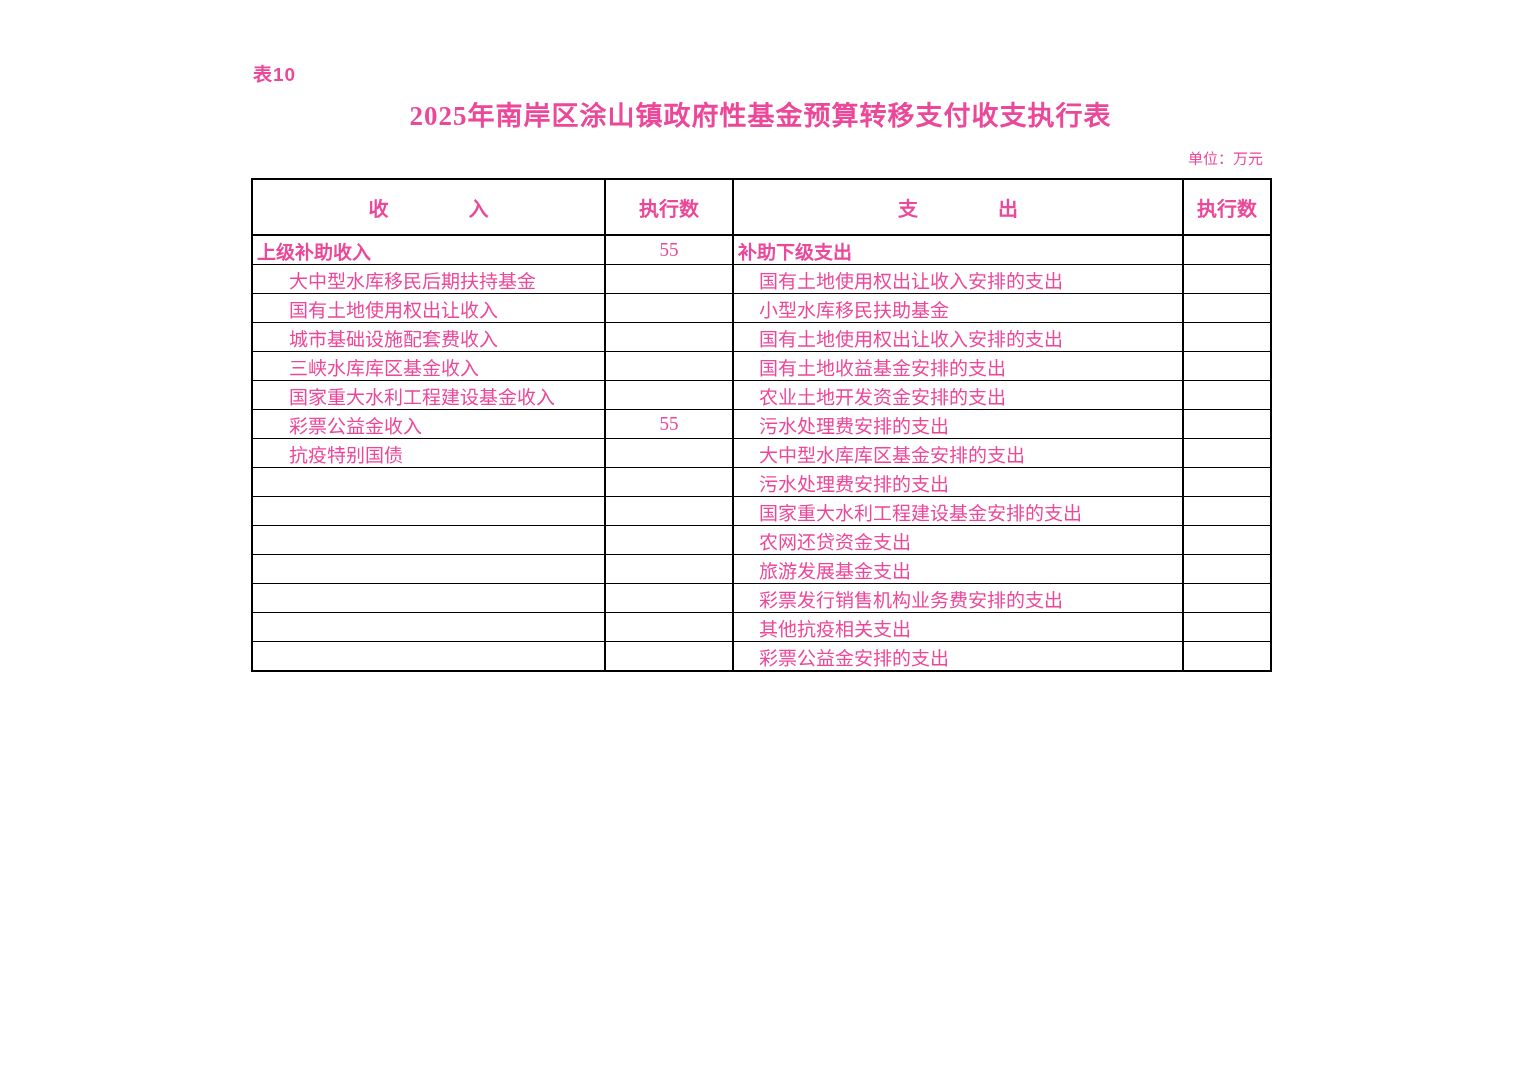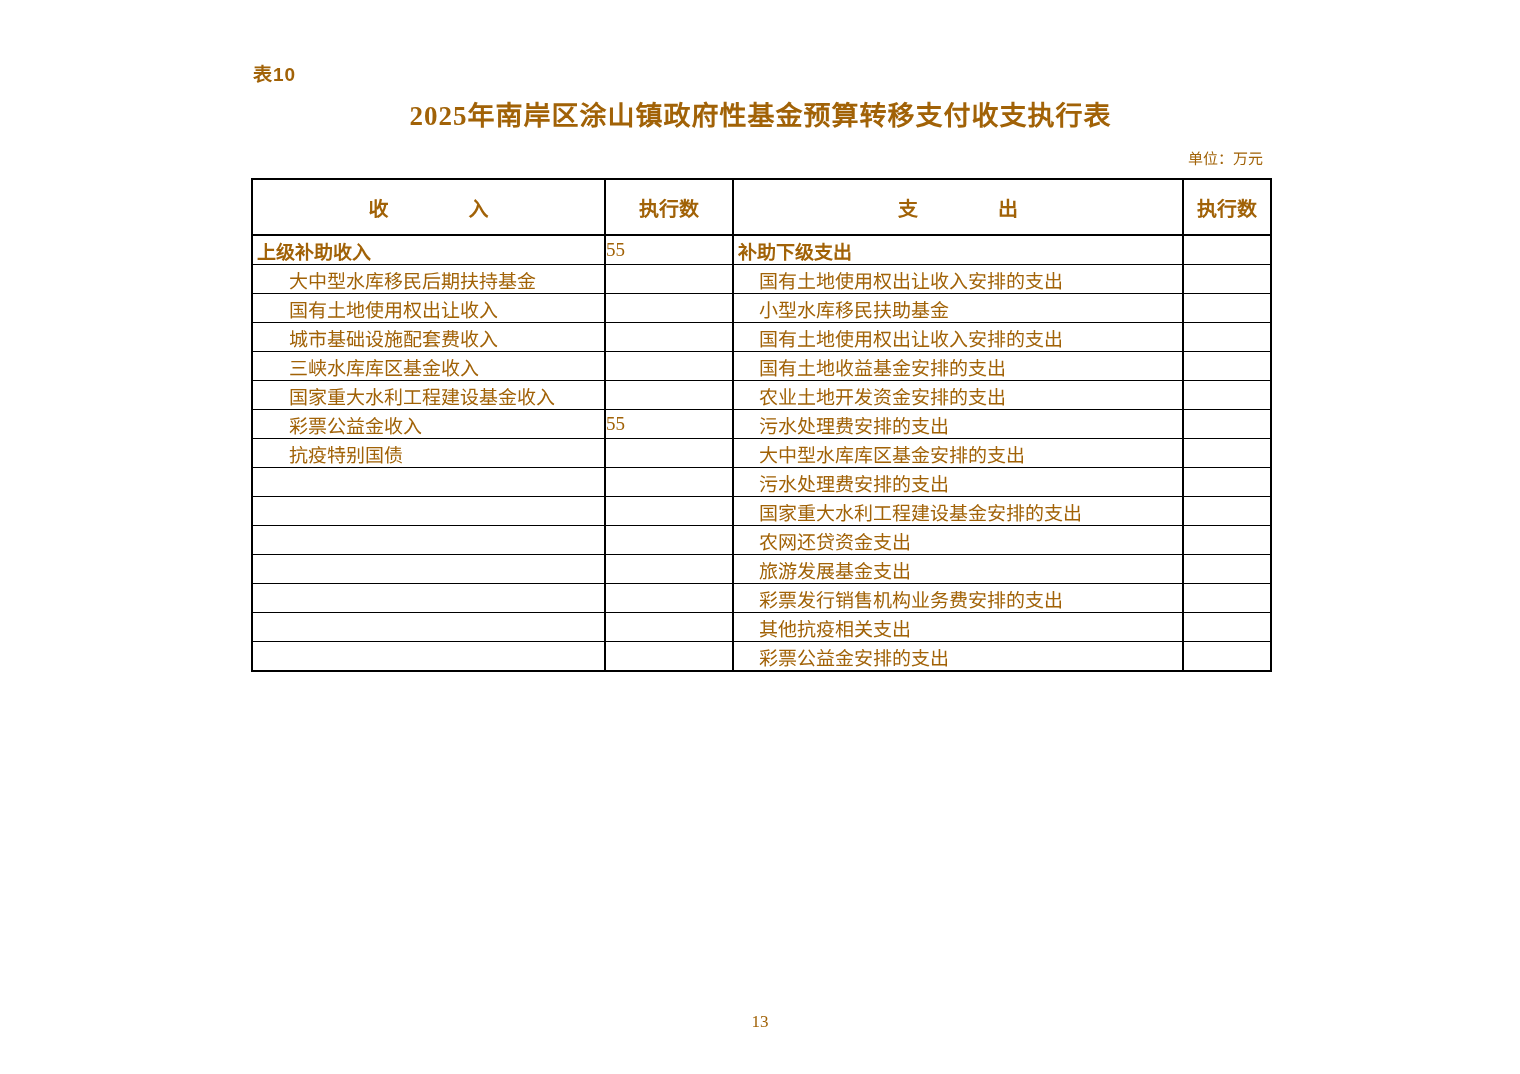--- a/index.html
+++ b/index.html
@@ -5,21 +5,21 @@
   html, body {
     margin: 0;
     padding: 0;
     background: #ffffff;
   }
   .sheet {
     position: relative;
     width: 1452px;
     height: 1074px;
     background: #ffffff;
-    color: #a16207;
+    color: #ec4899;
     overflow: hidden;
   }
   .table-label {
     position: absolute;
     left: 253px;
     top: 59px;
     font-family: "Liberation Sans", sans-serif;
     font-weight: 600;
     font-size: 19px;
     letter-spacing: 1px;
@@ -91,21 +91,21 @@
     margin-left: 42px;
   }
   td.item.main {
     font-family: "Liberation Sans", sans-serif;
     font-weight: bold;
     padding-left: 4px;
   }
   td.item.sub.rev { padding-left: 36px; }
   td.item.sub.exp { padding-left: 25px; }
   td.amount {
-    text-align: left;
+    text-align: center;
     font-family: "Liberation Serif", serif;
     padding-right: 10px;
     margin-left: 36px;
   }
   td.amount.main {
     font-family: "Liberation Serif", serif;
     font-weight: normal;
   }
   .page-number {
     position: absolute;
@@ -230,15 +230,14 @@
         </tr>
         <tr>
           <td class="item rev sub"></td>
           <td class="amount sub"></td>
           <td class="item exp sub">彩票公益金安排的支出</td>
           <td class="amount sub"></td>
         </tr>
       </tbody>
   </table>
 
-  <div class="page-number">13</div>
 
 </div>
 
 </body></html>

